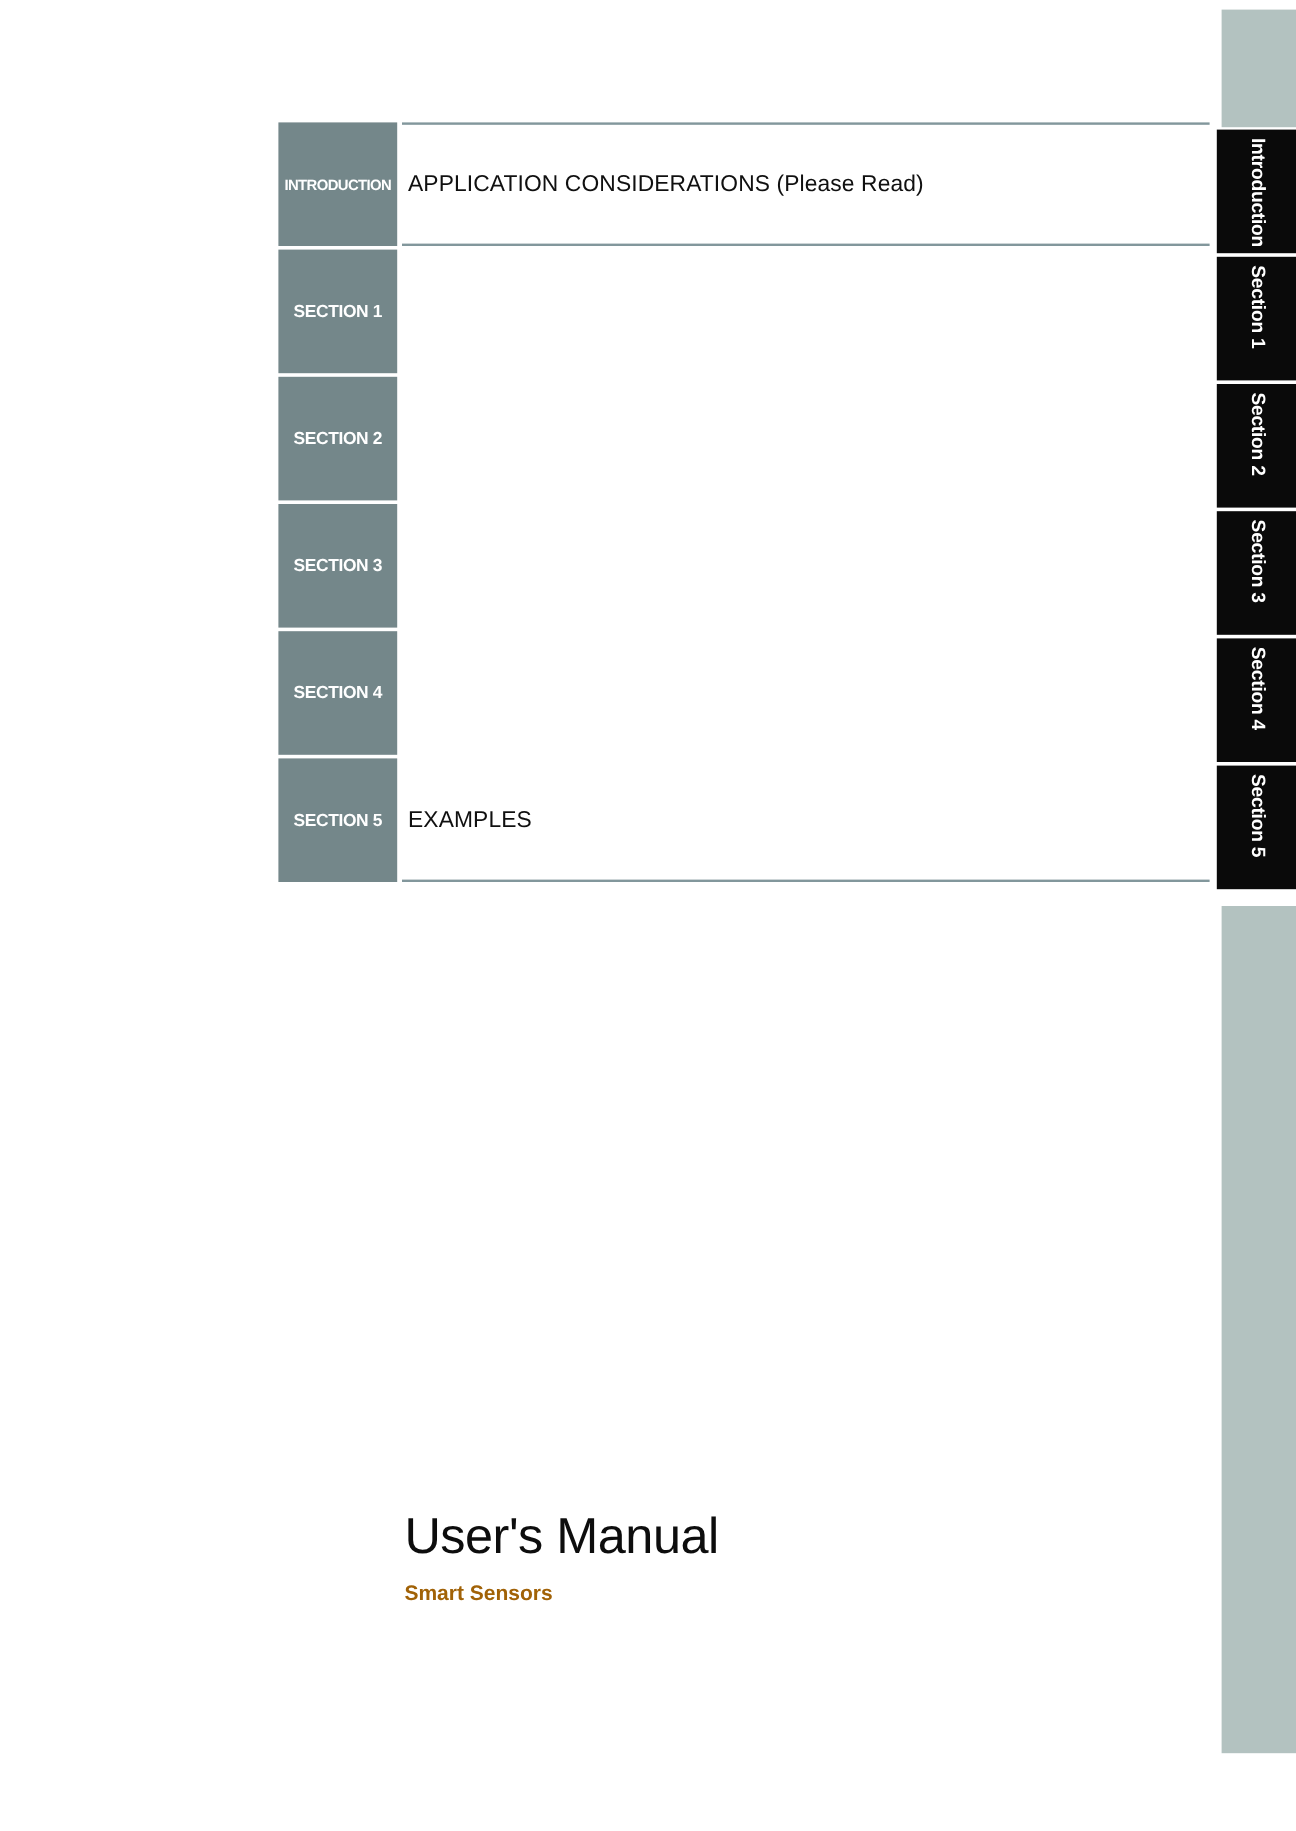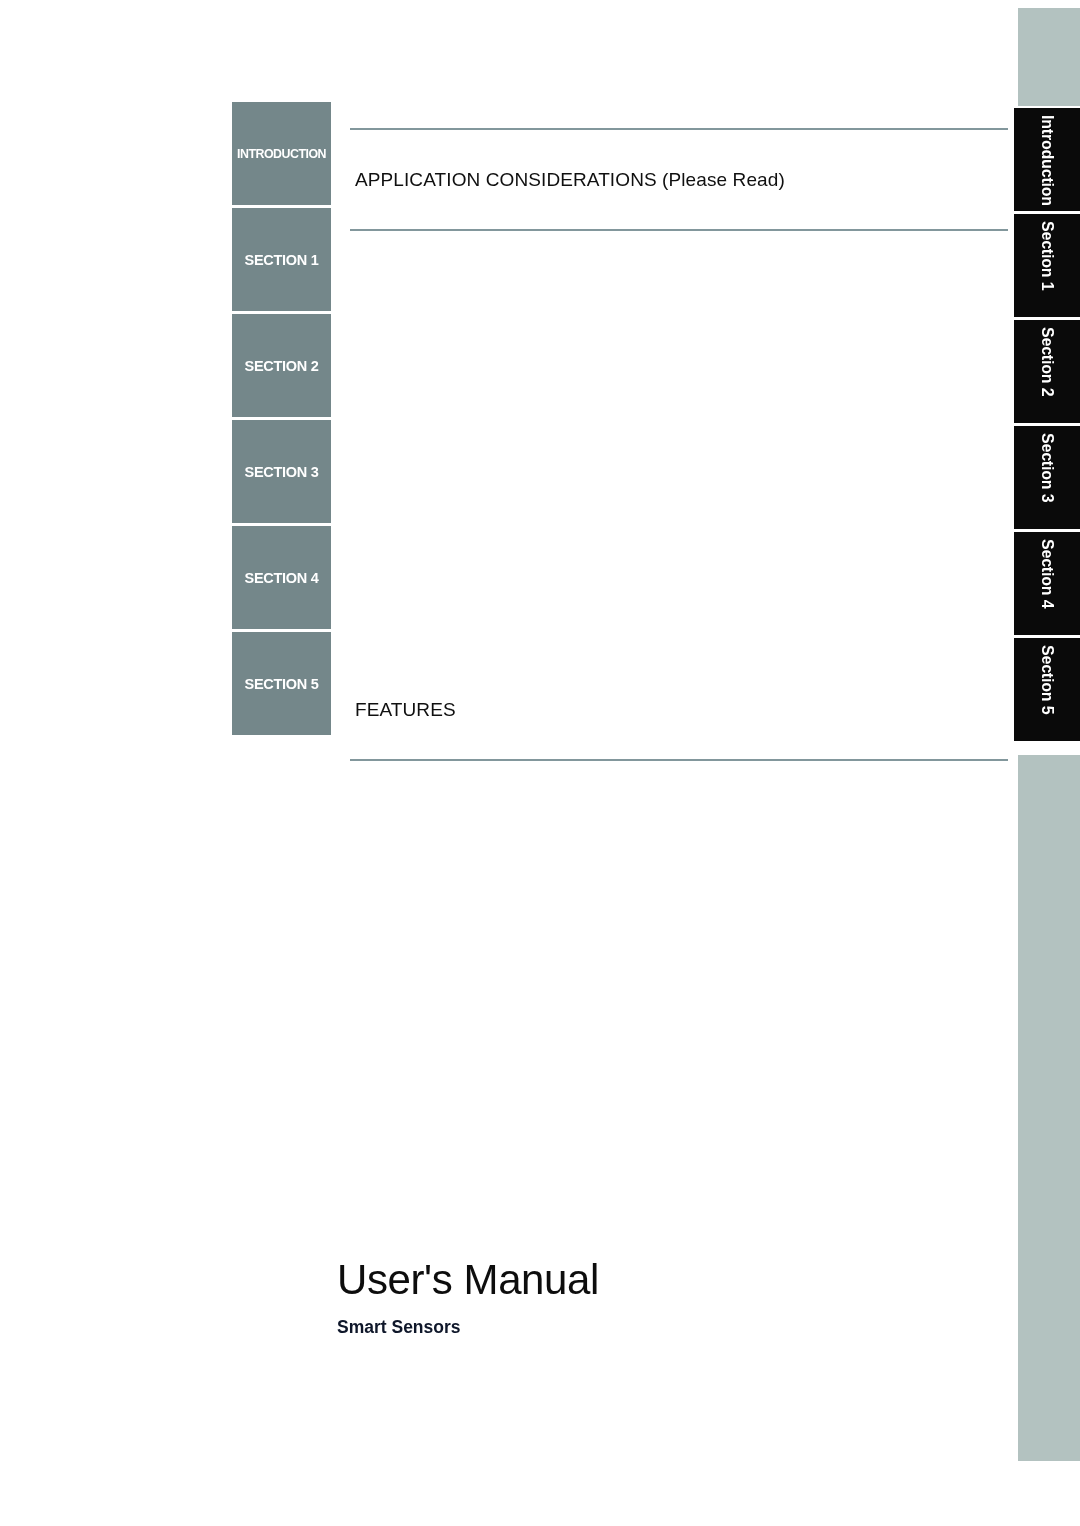--- a/index.html
+++ b/index.html
@@ -98,25 +98,24 @@
     letter-spacing: -0.3px;
     display: flex;
     align-items: center;
     justify-content: center;
     box-sizing: border-box;
   }
   .toc-badge.narrow { font-size: 12.4px; letter-spacing: -0.5px; }
 
   .toc-body {
     position: absolute;
-    left: 118px;
+    left: 103px;
     top: 0;
     right: 0;
     height: 103px;
-    margin-top: 26px;
   }
   .toc-rule {
     position: absolute;
     left: 0;
     right: 0;
     height: 2px;
     background: #82979c;
   }
   .toc-rule.top    { top: 0; }
   .toc-rule.bottom { bottom: 0; }
@@ -144,21 +143,21 @@
     font-size: 42px;
     font-weight: normal;
     color: #0d0d0d;
     letter-spacing: -0.4px;
     line-height: 1.05;
     margin: 0 0 14px 0;
   }
   .cover-sub {
     font-size: 17.5px;
     font-weight: bold;
-    color: #0f172a;
+    color: #a16207;
     line-height: 1.35;
     margin: 0;
   }
 </style>
 </head>
 <body>
 
 <div class="edge-band top"></div>
 <div class="edge-band bottom"></div>
 
@@ -206,21 +205,21 @@
     <div class="toc-badge">SECTION 3</div>
   </div>
 
   <div class="toc-row">
     <div class="toc-badge">SECTION 4</div>
   </div>
 
   <div class="toc-row">
     <div class="toc-badge">SECTION 5</div>
     <div class="toc-body">
-      <div class="toc-title">FEATURES</div>
+      <div class="toc-title">EXAMPLES</div>
       <div class="toc-rule bottom"></div>
     </div>
   </div>
 
 </div>
 
 <div class="cover">
   <div class="cover-title">User's Manual</div>
   <div class="cover-sub">Smart Sensors</div>
 </div>

